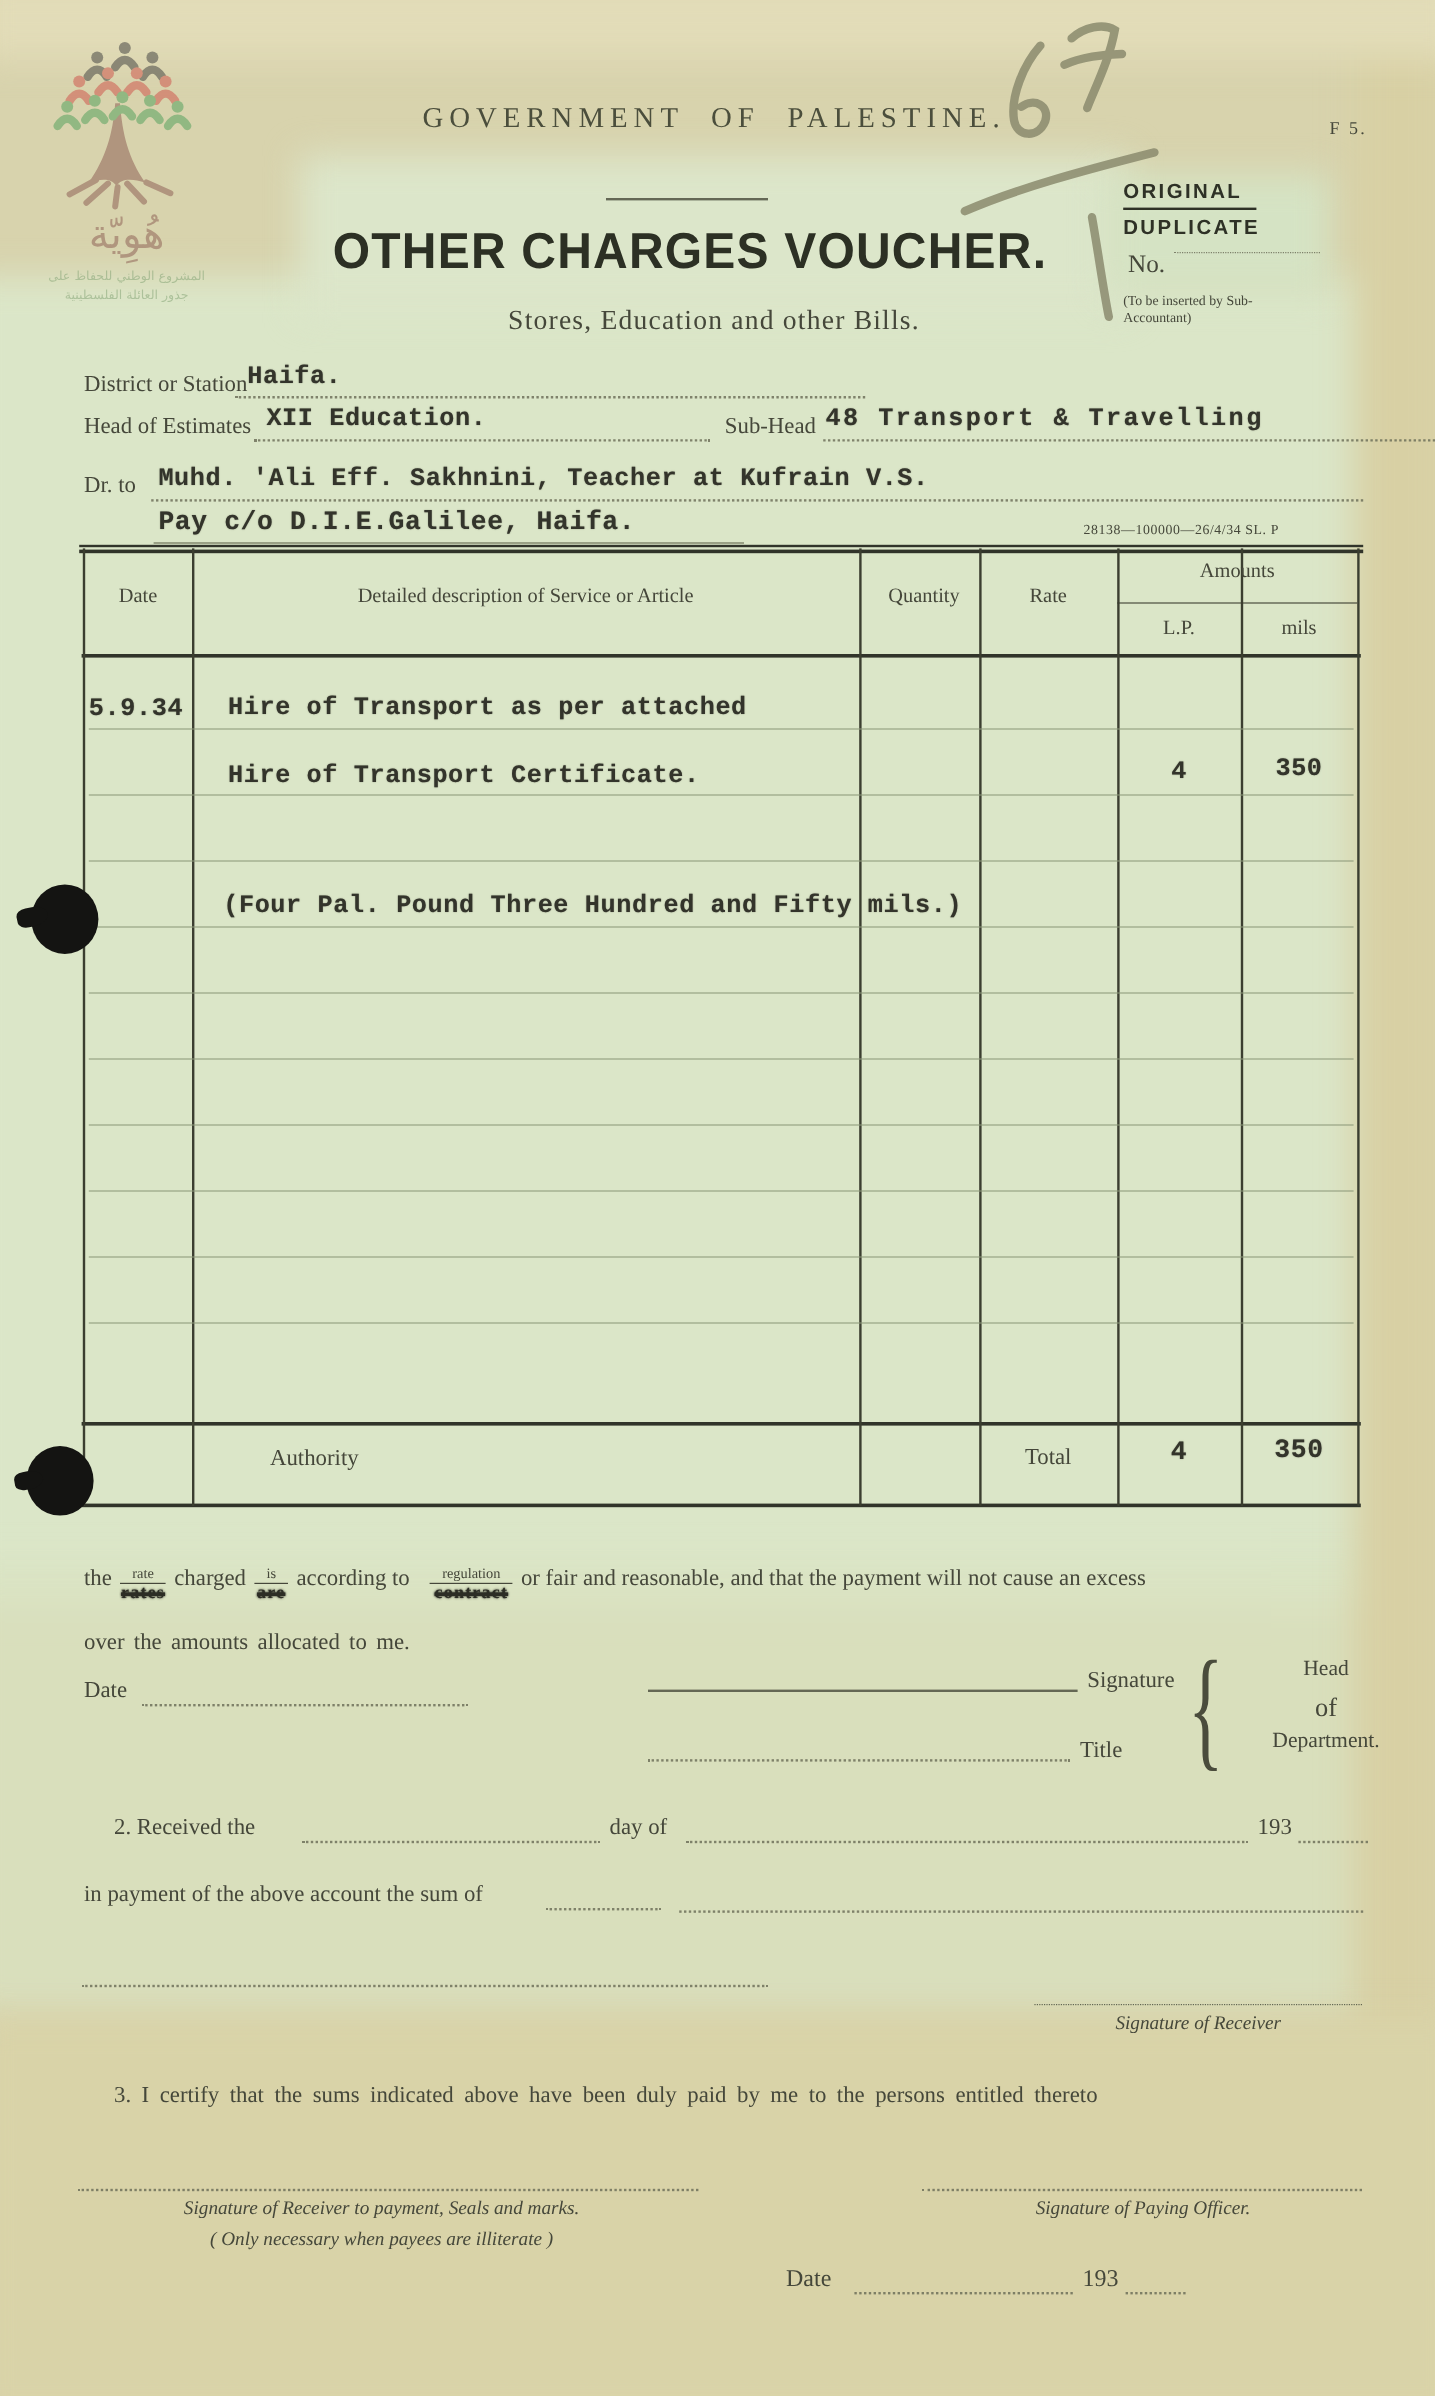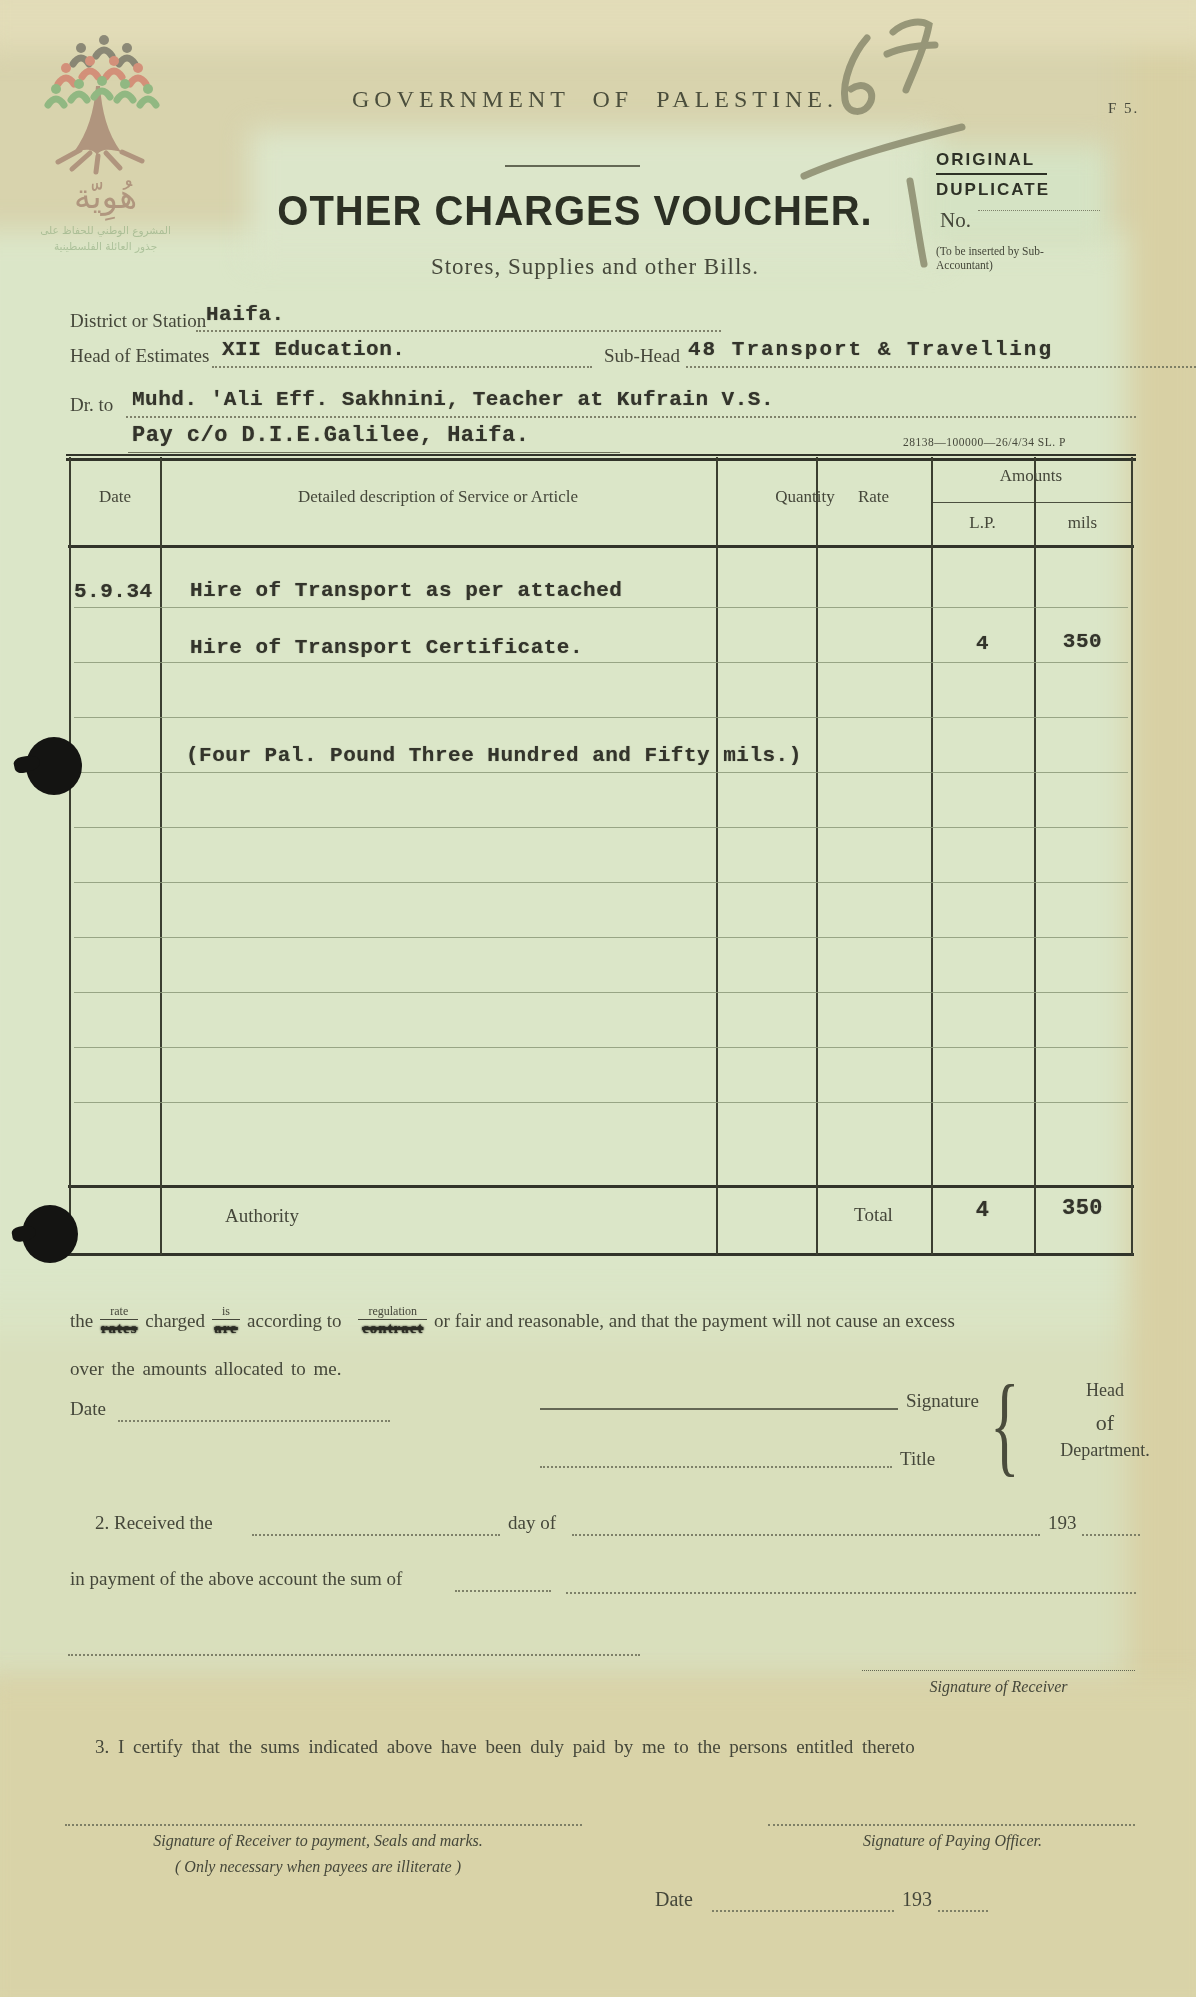--- a/index.html
+++ b/index.html
@@ -103,21 +103,21 @@
   <div class="abs serif" style="left:940px;top:208px;font-size:21px;">No.</div>
   <div class="lead" style="left:978px;top:210px;width:122px;border-bottom-width:1.5px;"></div>
   <div class="abs serif" style="left:936px;top:244px;font-size:11.5px;line-height:14px;">
     <span>(To be inserted by Sub-</span><br>
     <span>Accountant)</span>
   </div>
 
   <div class="soline" style="left:505px;top:165px;width:135px;border-bottom-width:2px;"></div>
 
   <div class="abs sans ctr" style="left:255px;top:188px;width:640px;font-size:40px;font-weight:bold;letter-spacing:1px;color:#2c3024;transform:scaleY(1.05);">OTHER CHARGES VOUCHER.</div>
-  <div class="abs serif ctr" style="left:330px;top:254px;width:530px;font-size:23px;letter-spacing:1px;">Stores, Supplies and other Bills.</div>
+  <div class="abs serif ctr" style="left:330px;top:254px;width:530px;font-size:23px;letter-spacing:1px;">Stores, Education and other Bills.</div>
 
   <div class="abs serif" style="left:70px;top:310px;font-size:19px;">District or Station</div>
   <div class="abs typed" style="left:206px;top:303px;font-size:21px;">Haifa.</div>
   <div class="lead" style="left:196px;top:330px;width:525px;"></div>
 
   <div class="abs serif" style="left:70px;top:345px;font-size:19px;">Head of Estimates</div>
   <div class="abs typed" style="left:222px;top:338px;font-size:21px;">XII Education.</div>
   <div class="lead" style="left:212px;top:366px;width:380px;"></div>
   <div class="abs serif" style="left:604px;top:345px;font-size:19px;">Sub-Head</div>
   <div class="abs typed" style="left:688px;top:338px;font-size:21px;letter-spacing:2px;">48 Transport &amp; Travelling</div>
@@ -140,21 +140,21 @@
   <div class="vline" style="left:69px;top:457px;height:798px;"></div>
   <div class="vline" style="left:160px;top:457px;height:798px;"></div>
   <div class="vline" style="left:716px;top:457px;height:798px;"></div>
   <div class="vline" style="left:816px;top:457px;height:798px;"></div>
   <div class="vline" style="left:931px;top:457px;height:798px;"></div>
   <div class="vline" style="left:1034px;top:457px;height:798px;"></div>
   <div class="vline" style="left:1131px;top:457px;height:798px;"></div>
 
   <div class="abs serif ctr" style="left:70px;top:487px;width:90px;font-size:17px;">Date</div>
   <div class="abs serif ctr" style="left:160px;top:487px;width:556px;font-size:17px;">Detailed description of Service or Article</div>
-  <div class="abs serif ctr" style="left:716px;top:487px;width:108px;font-size:17px;margin-left:35px;">Quantity</div>
+  <div class="abs serif ctr" style="left:716px;top:487px;width:108px;font-size:17px;">Quantity</div>
   <div class="abs serif ctr" style="left:816px;top:487px;width:115px;font-size:17px;">Rate</div>
   <div class="abs serif ctr" style="left:931px;top:466px;width:200px;font-size:17px;">Amounts</div>
   <div class="soline" style="left:931px;top:502px;width:200px;border-bottom:1.5px solid #3b3e30;"></div>
   <div class="abs serif ctr" style="left:931px;top:513px;width:103px;font-size:17px;">L.P.</div>
   <div class="abs serif ctr" style="left:1034px;top:513px;width:97px;font-size:17px;">mils</div>
 
   <div id="table-rules">
       <div class="rowline" style="left: 74px; top: 607px; width: 1054px;"></div>
       <div class="rowline" style="left: 74px; top: 662px; width: 1054px;"></div>
       <div class="rowline" style="left: 74px; top: 717px; width: 1054px;"></div>
@@ -175,21 +175,21 @@
   <div class="abs typed ctr" style="left:1034px;top:630px;width:97px;font-size:21px;">350</div>
 
   <div class="abs typed" style="left:186px;top:744px;font-size:21px;">(Four Pal. Pound Three Hundred and Fifty mils.)</div>
 
   <div class="abs serif" style="left:214px;top:1205px;font-size:19px;margin-left:11px;">Authority</div>
   <div class="abs serif ctr" style="left:816px;top:1204px;width:115px;font-size:19px;">Total</div>
   <div class="abs typed ctr" style="left:931px;top:1198px;width:103px;font-size:22px;">4</div>
   <div class="abs typed ctr" style="left:1034px;top:1196px;width:97px;font-size:22px;">350</div>
 
   <div class="abs serif" style="left:70px;top:1305px;width:1075px;font-size:19px;">
-    <span style="display:inline-flex;align-items:center;flex-wrap:nowrap;">
+    <span style="display:inline-flex;flex-wrap:nowrap;">
       <span>the</span>
       <span class="alt">
         <span class="top serif">rate</span>
         <span class="bot">rates</span>
       </span>
       <span>charged</span>
       <span class="alt">
         <span class="top serif">is</span>
         <span class="bot">are</span>
       </span>

